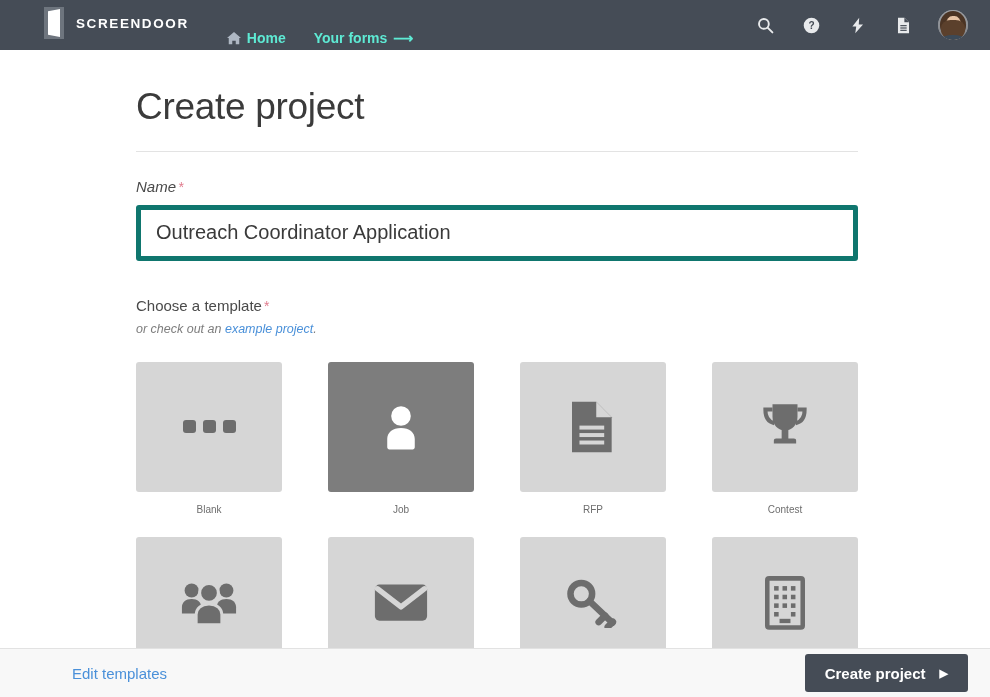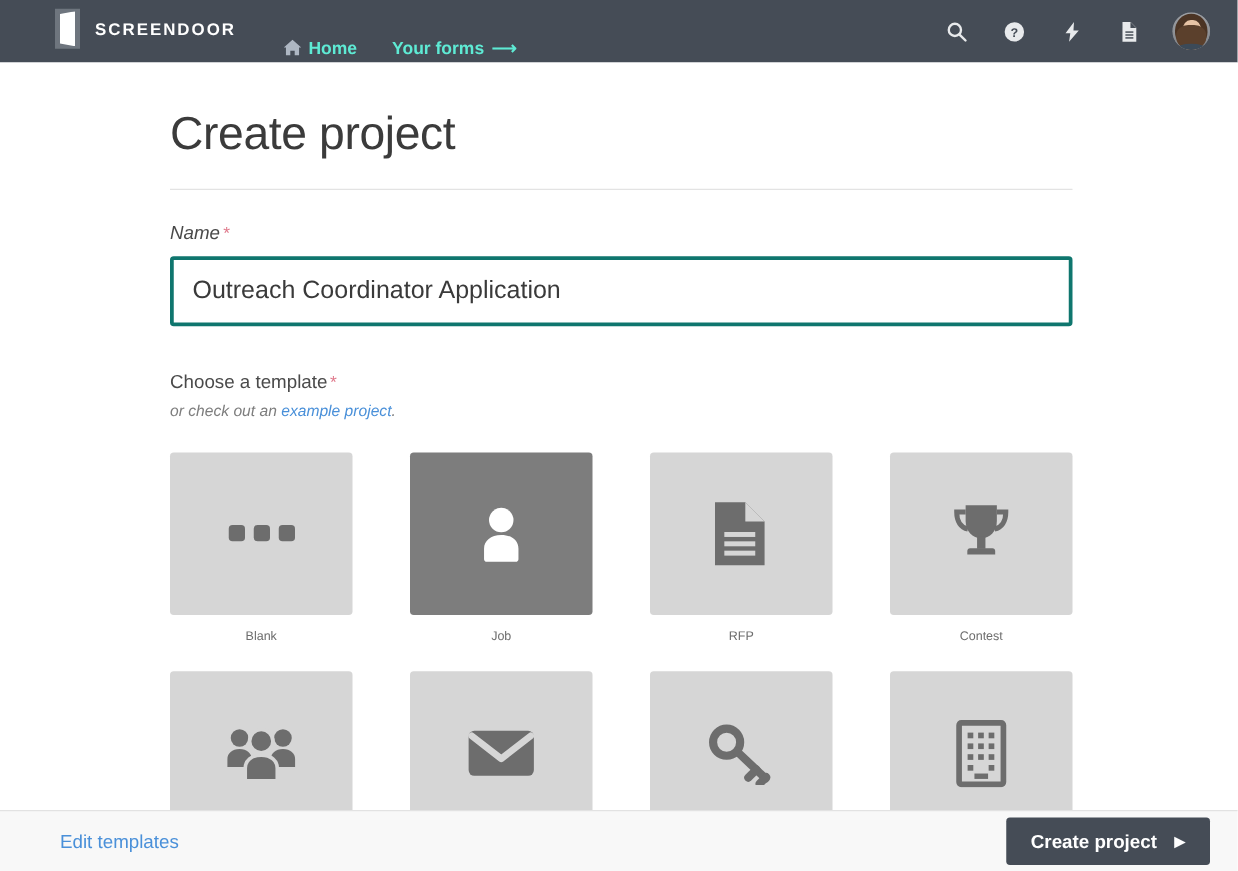--- a/index.html
+++ b/index.html
@@ -108,21 +108,21 @@
   .field-label {
     font-size: 15px;
     color: #4a4a4a;
     margin-bottom: 10px;
     font-style: italic;
   }
   .req-star { color: #e07b8d; font-size: 14px; margin-left: 2px; }
 
   .text-input {
     width: 722px; height: 56px;
-    border: 3px solid #0f766e;
+    border: 5px solid #0f766e;
     border-radius: 3px;
     background: #fff;
     font-size: 20px;
     color: #3a3a3a;
     padding: 0 15px;
     font-family: "Liberation Sans", sans-serif;
     outline: none;
   }
   .help-text {
     font-size: 12.5px;
@@ -173,21 +173,21 @@
   
   .footer {
     position: absolute;
     left: 0; bottom: 0;
     width: 990px; height: 49px;
     background: #f8f8f8;
     border-top: 1px solid #e2e2e2;
     display: flex; align-items: center;
   }
   .footer-link {
-    margin-left: 48px;
+    margin-left: 72px;
     color: #4a90d9;
     font-size: 15px;
     text-decoration: none;
     cursor: pointer;
   }
   .primary-btn {
     margin-left: auto;
     margin-right: 22px;
     background: #454c56;
     color: #ffffff;

